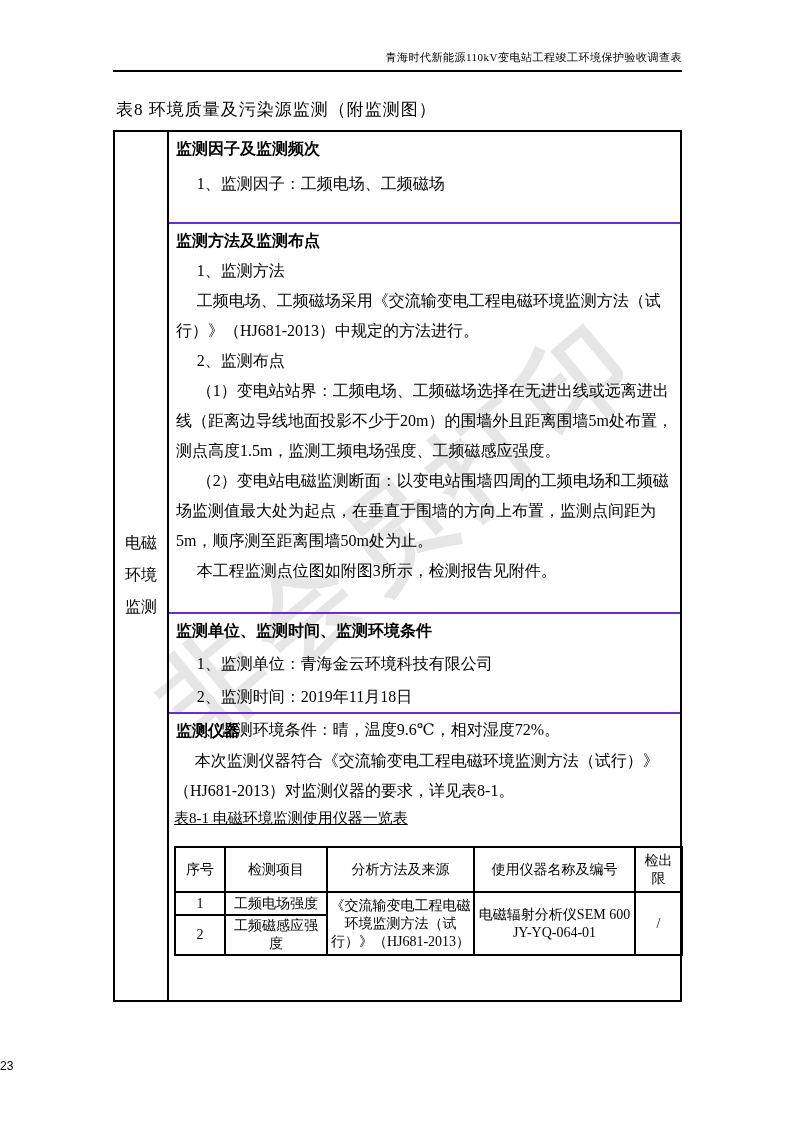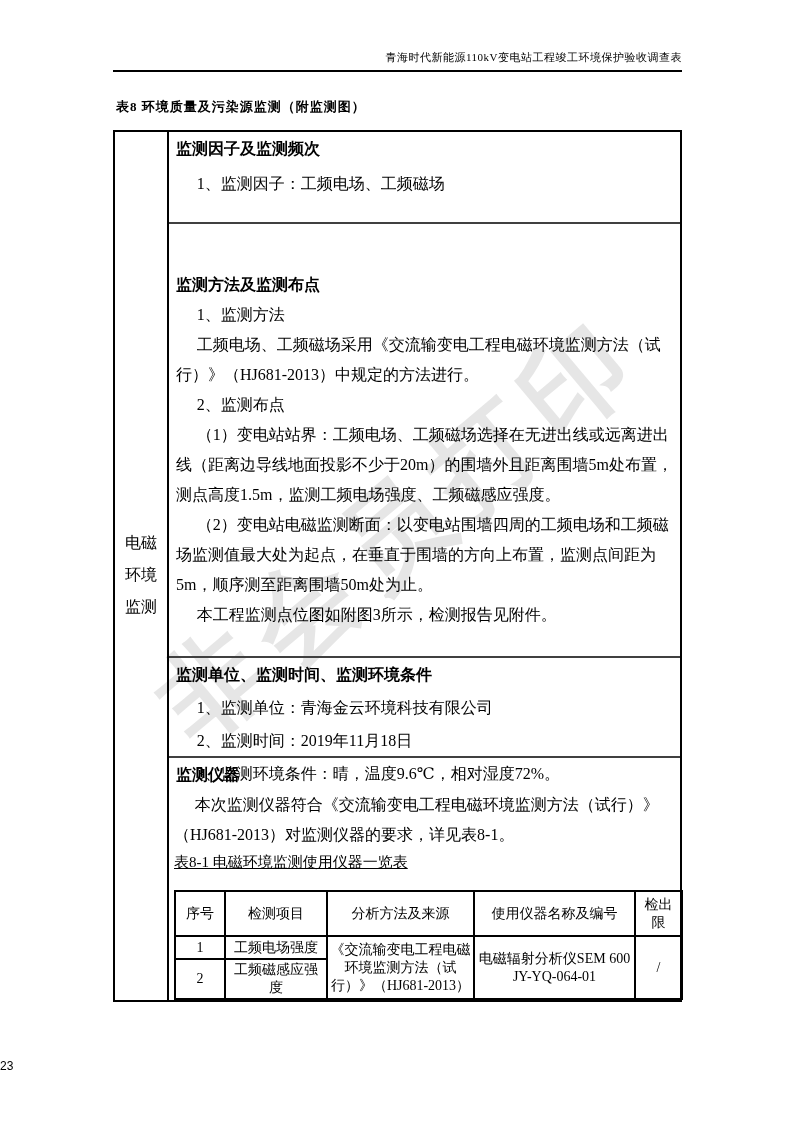--- a/index.html
+++ b/index.html
@@ -18,41 +18,41 @@
     color:rgba(100,100,100,0.16); font-weight:bold;
     z-index:0; pointer-events:none;
   }
   .header {
     position:absolute; left:113px; top:50px; width:569px;
     text-align:right; font-size:11px; letter-spacing:0.5px;
     border-bottom:2px solid #000; padding-bottom:5px; z-index:1;
   }
   .doc-title {
     position:absolute; left:116px; top:98px;
-    font-size:13px; font-weight:bold; letter-spacing:1px; z-index:1;
+    font-size:17px; font-weight:normal; letter-spacing:1px; z-index:1;
   }
   .outer-table {
     position:absolute; left:113px; top:130px;
     width:569px; height:872px;
     border:2px solid #000; box-sizing:border-box;
     display:flex; z-index:1; background:transparent;
   }
   .label-col {
     width:54px; box-sizing:border-box; border-right:2px solid #000;
     display:flex; flex-direction:column; align-items:center; justify-content:center;
     font-size:16px; line-height:32px; text-align:center;
     padding-top:18px;
   }
   .content-col { flex:1; display:flex; flex-direction:column; min-width:0; }
   .section {
-    box-sizing:border-box; border-bottom:2px solid #404040;
+    box-sizing:border-box; border-bottom:2px solid #6d28d9;
     padding:2px 6px 0 7px; font-size:16px; line-height:30px;
   }
   .section.s1 { height:92px; }
-  .section.s2 { height:390px;margin-top:44px; }
+  .section.s2 { height:390px; }
   .section.s3 { height:100px; }
   .section.s4 { flex:1; border-bottom:none; padding-right:4px; padding-left:5px;border-radius:20px; }
   .sec-head { font-weight:bold; margin:0; }
   .para { margin:0; text-indent:1.3em; }
   .gap5 { margin-top:5px; }
   .gap3 { margin-top:3px; }
   .t81-caption { text-align:left; font-size:15px; line-height:24px; margin:0;text-decoration:underline; }
   table.t81 {
     border-collapse:collapse; table-layout:fixed;
     width:507px; margin-top:16px;

